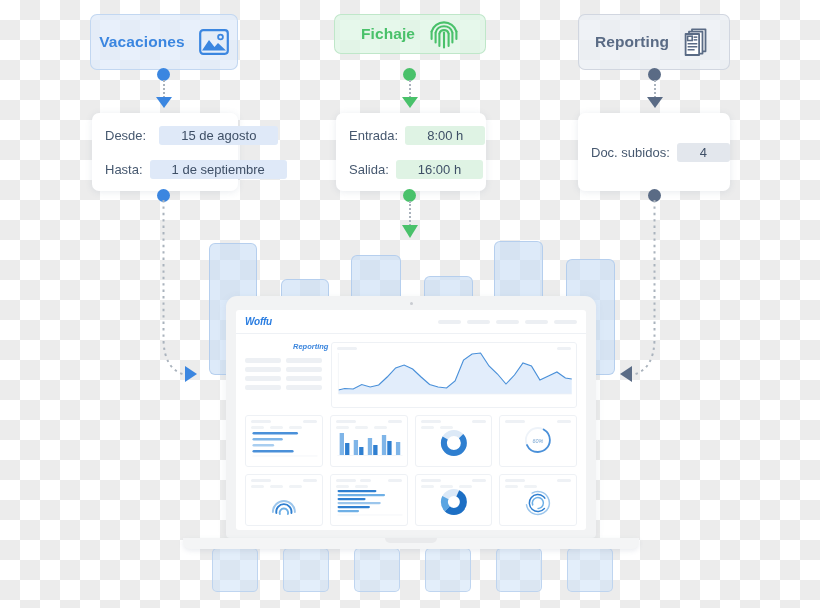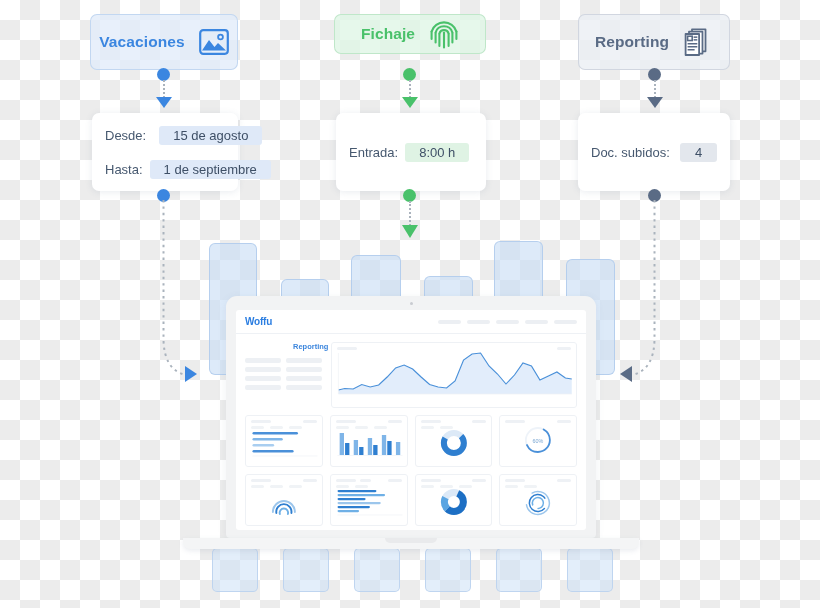--- a/index.html
+++ b/index.html
@@ -83,21 +83,21 @@
     align-items: baseline;
     gap: 7px;
     white-space: nowrap;
   }
   .info-key {
     font-size: 13px;
     color: #46586f;
   }
   .info-val {
     font-size: 13px;
-    padding: 2px 14px;
+    padding: 2px 22px;
     border-radius: 3px;
   }
   .panel-vac  { left: 92px;  top: 113px; width: 146px; height: 78px; }
   .panel-vac  .info-val { background: #dfe9f8; color: #3e4f66; }
   .panel-vac  .info-row:first-child .info-key { margin-right: 6px; }
 
   .panel-fich { left: 336px; top: 113px; width: 150px; height: 78px; }
   .panel-fich .info-val { background: #dff3e4; color: #3e4f66; }
 
   .panel-doc  { left: 578px; top: 113px; width: 152px; height: 78px; }
@@ -153,20 +153,21 @@
   
   #laptop-lid {
     position: absolute;
     left: 226px; top: 296px;
     width: 370px; height: 242px;
     background: #f2f3f4;
     border-radius: 11px 11px 4px 4px;
     box-shadow: 0 2px 9px rgba(90,110,140,.10);
     box-sizing: border-box;
     padding: 14px 10px 8px 10px;
+    font-style: italic;
   }
   #laptop-camera {
     position: absolute;
     left: 50%; top: 6px;
     width: 3px; height: 3px;
     margin-left: -1.5px;
     background: #c9ccd1;
     border-radius: 50%;
   }
   #laptop-screen {
@@ -362,20 +363,24 @@
       <span class="info-key">Hasta:</span>
       <span class="info-val">1 de septiembre</span>
     </div>
   </div>
 
   <div class="info-panel panel-fich">
     <div class="info-row">
       <span class="info-key">Entrada:</span>
       <span class="info-val">8:00 h</span>
     </div>
+    <div class="info-row">
+      <span class="info-key">Salida:</span>
+      <span class="info-val">16:00 h</span>
+    </div>
   </div>
 
   <div class="info-panel panel-doc">
     <div class="info-row">
       <span class="info-key">Doc. subidos:</span>
       <span class="info-val">4</span>
     </div>
   </div>
 
   <div class="conn">

